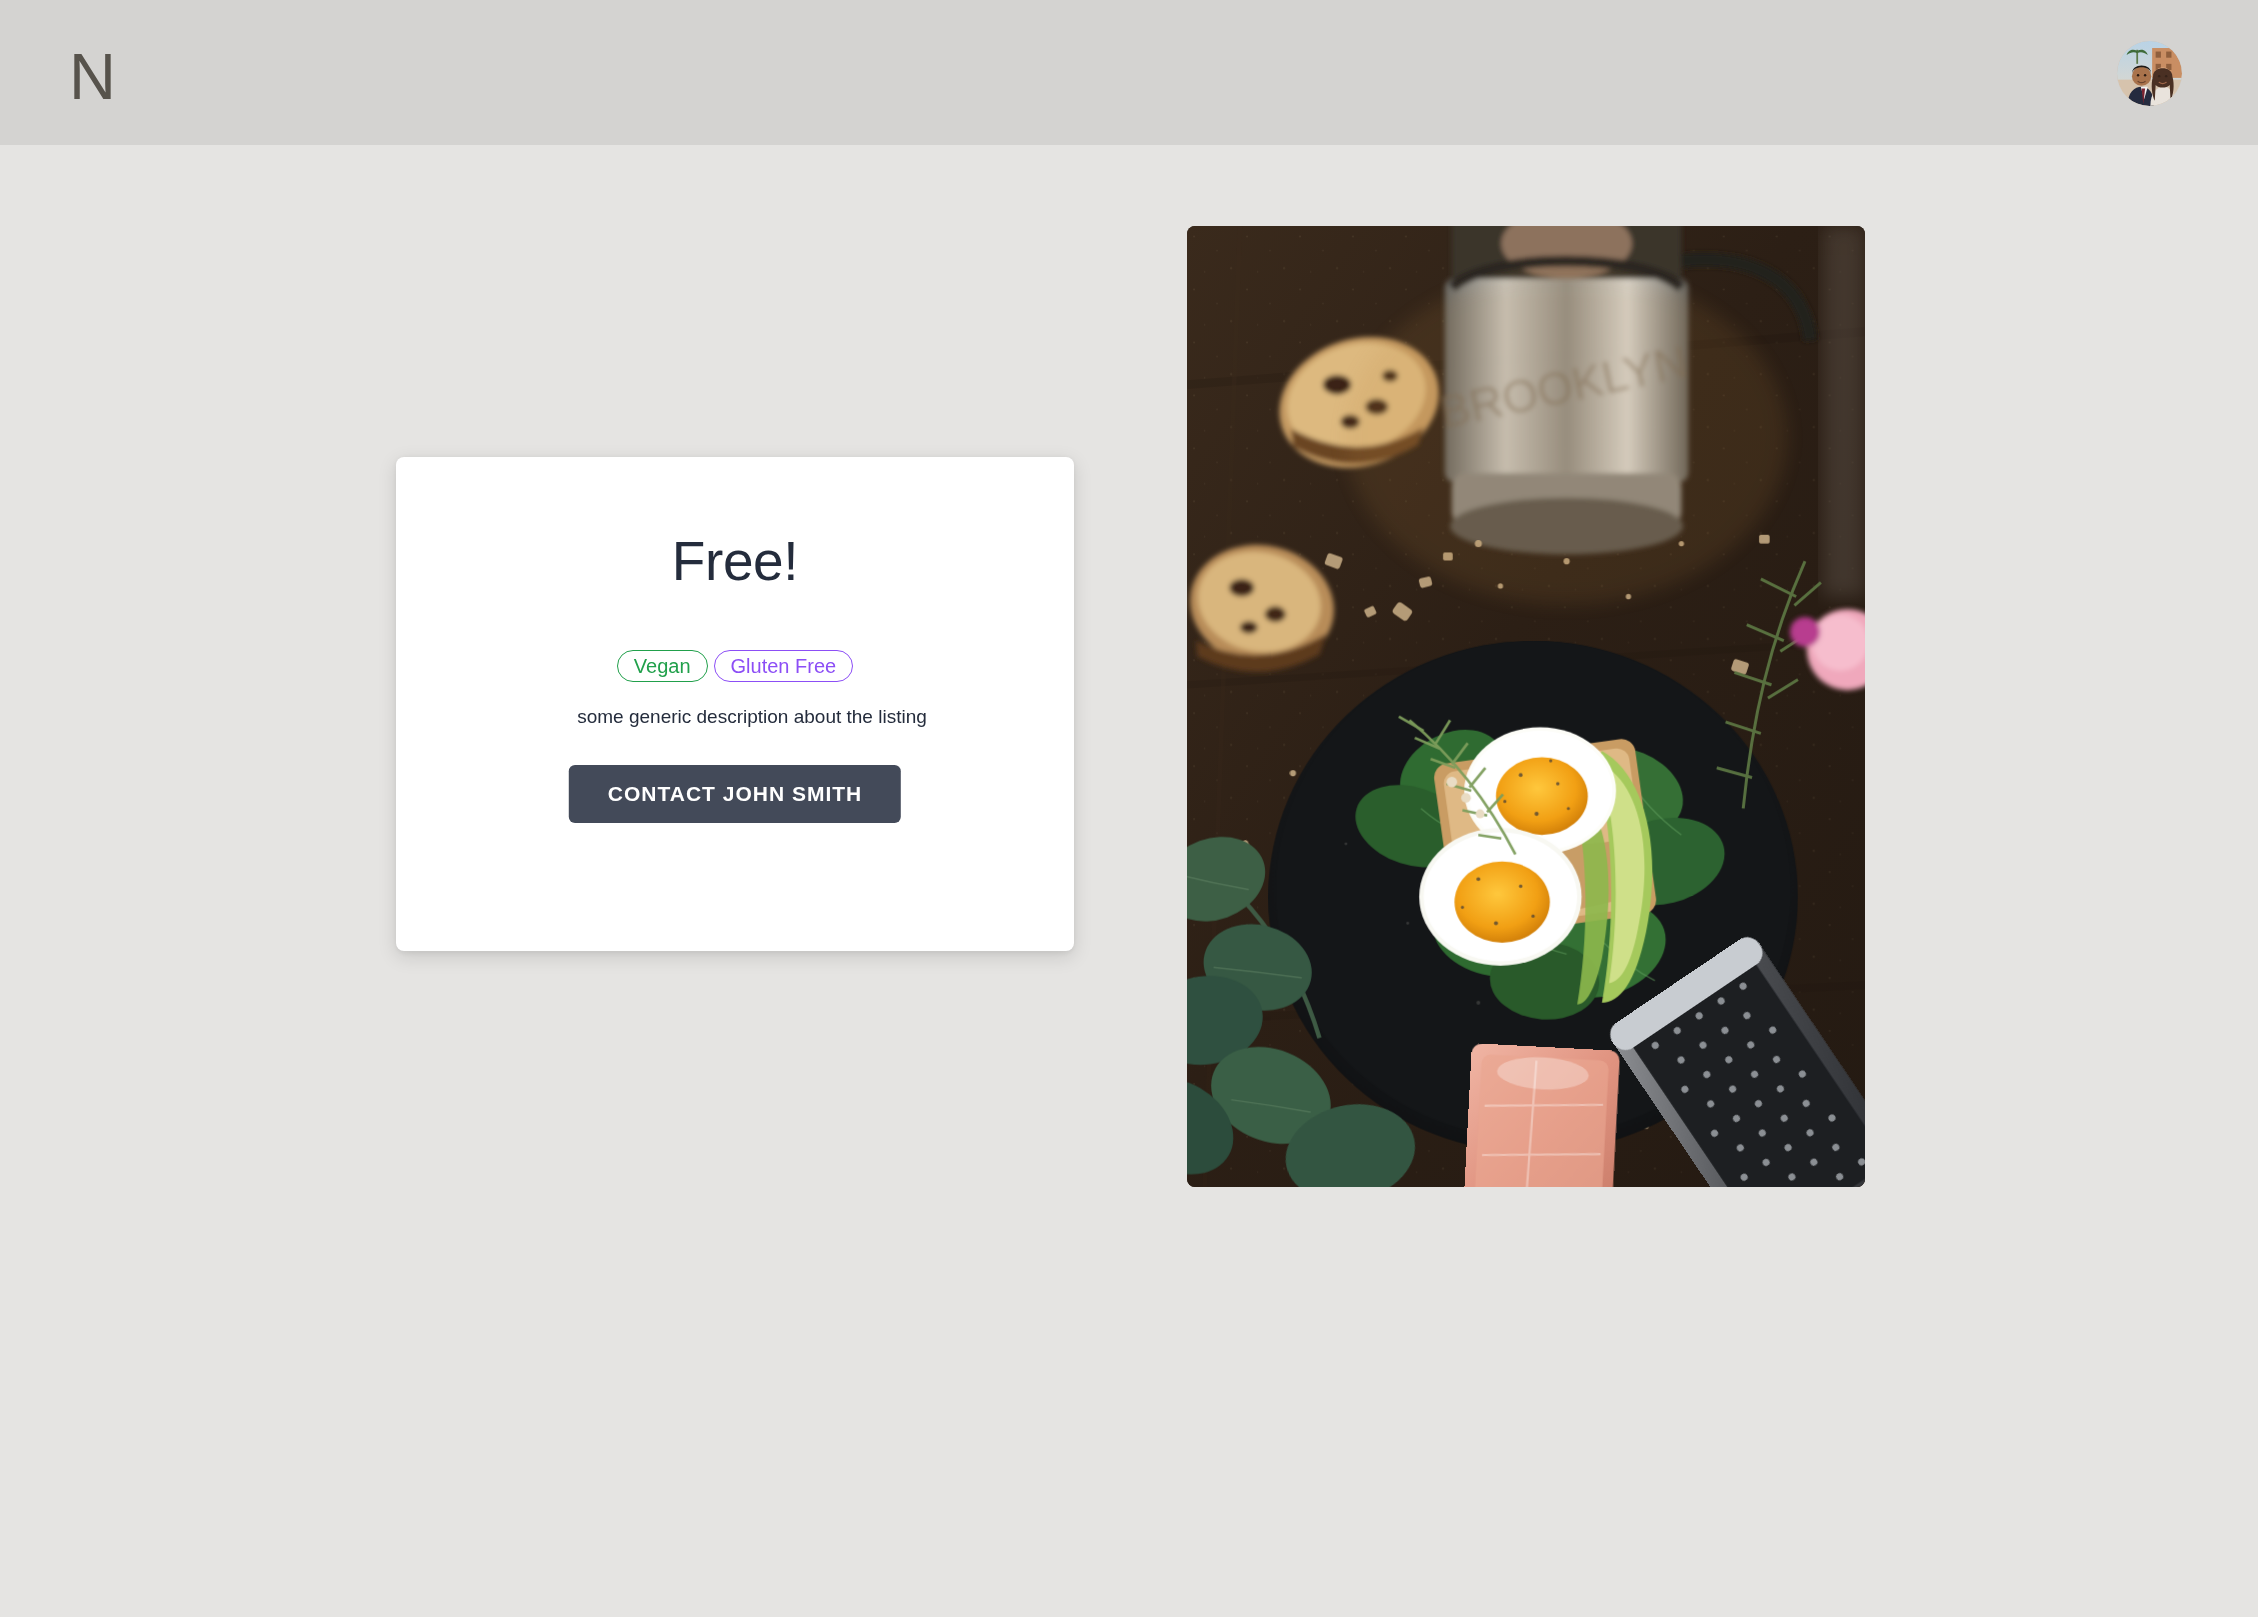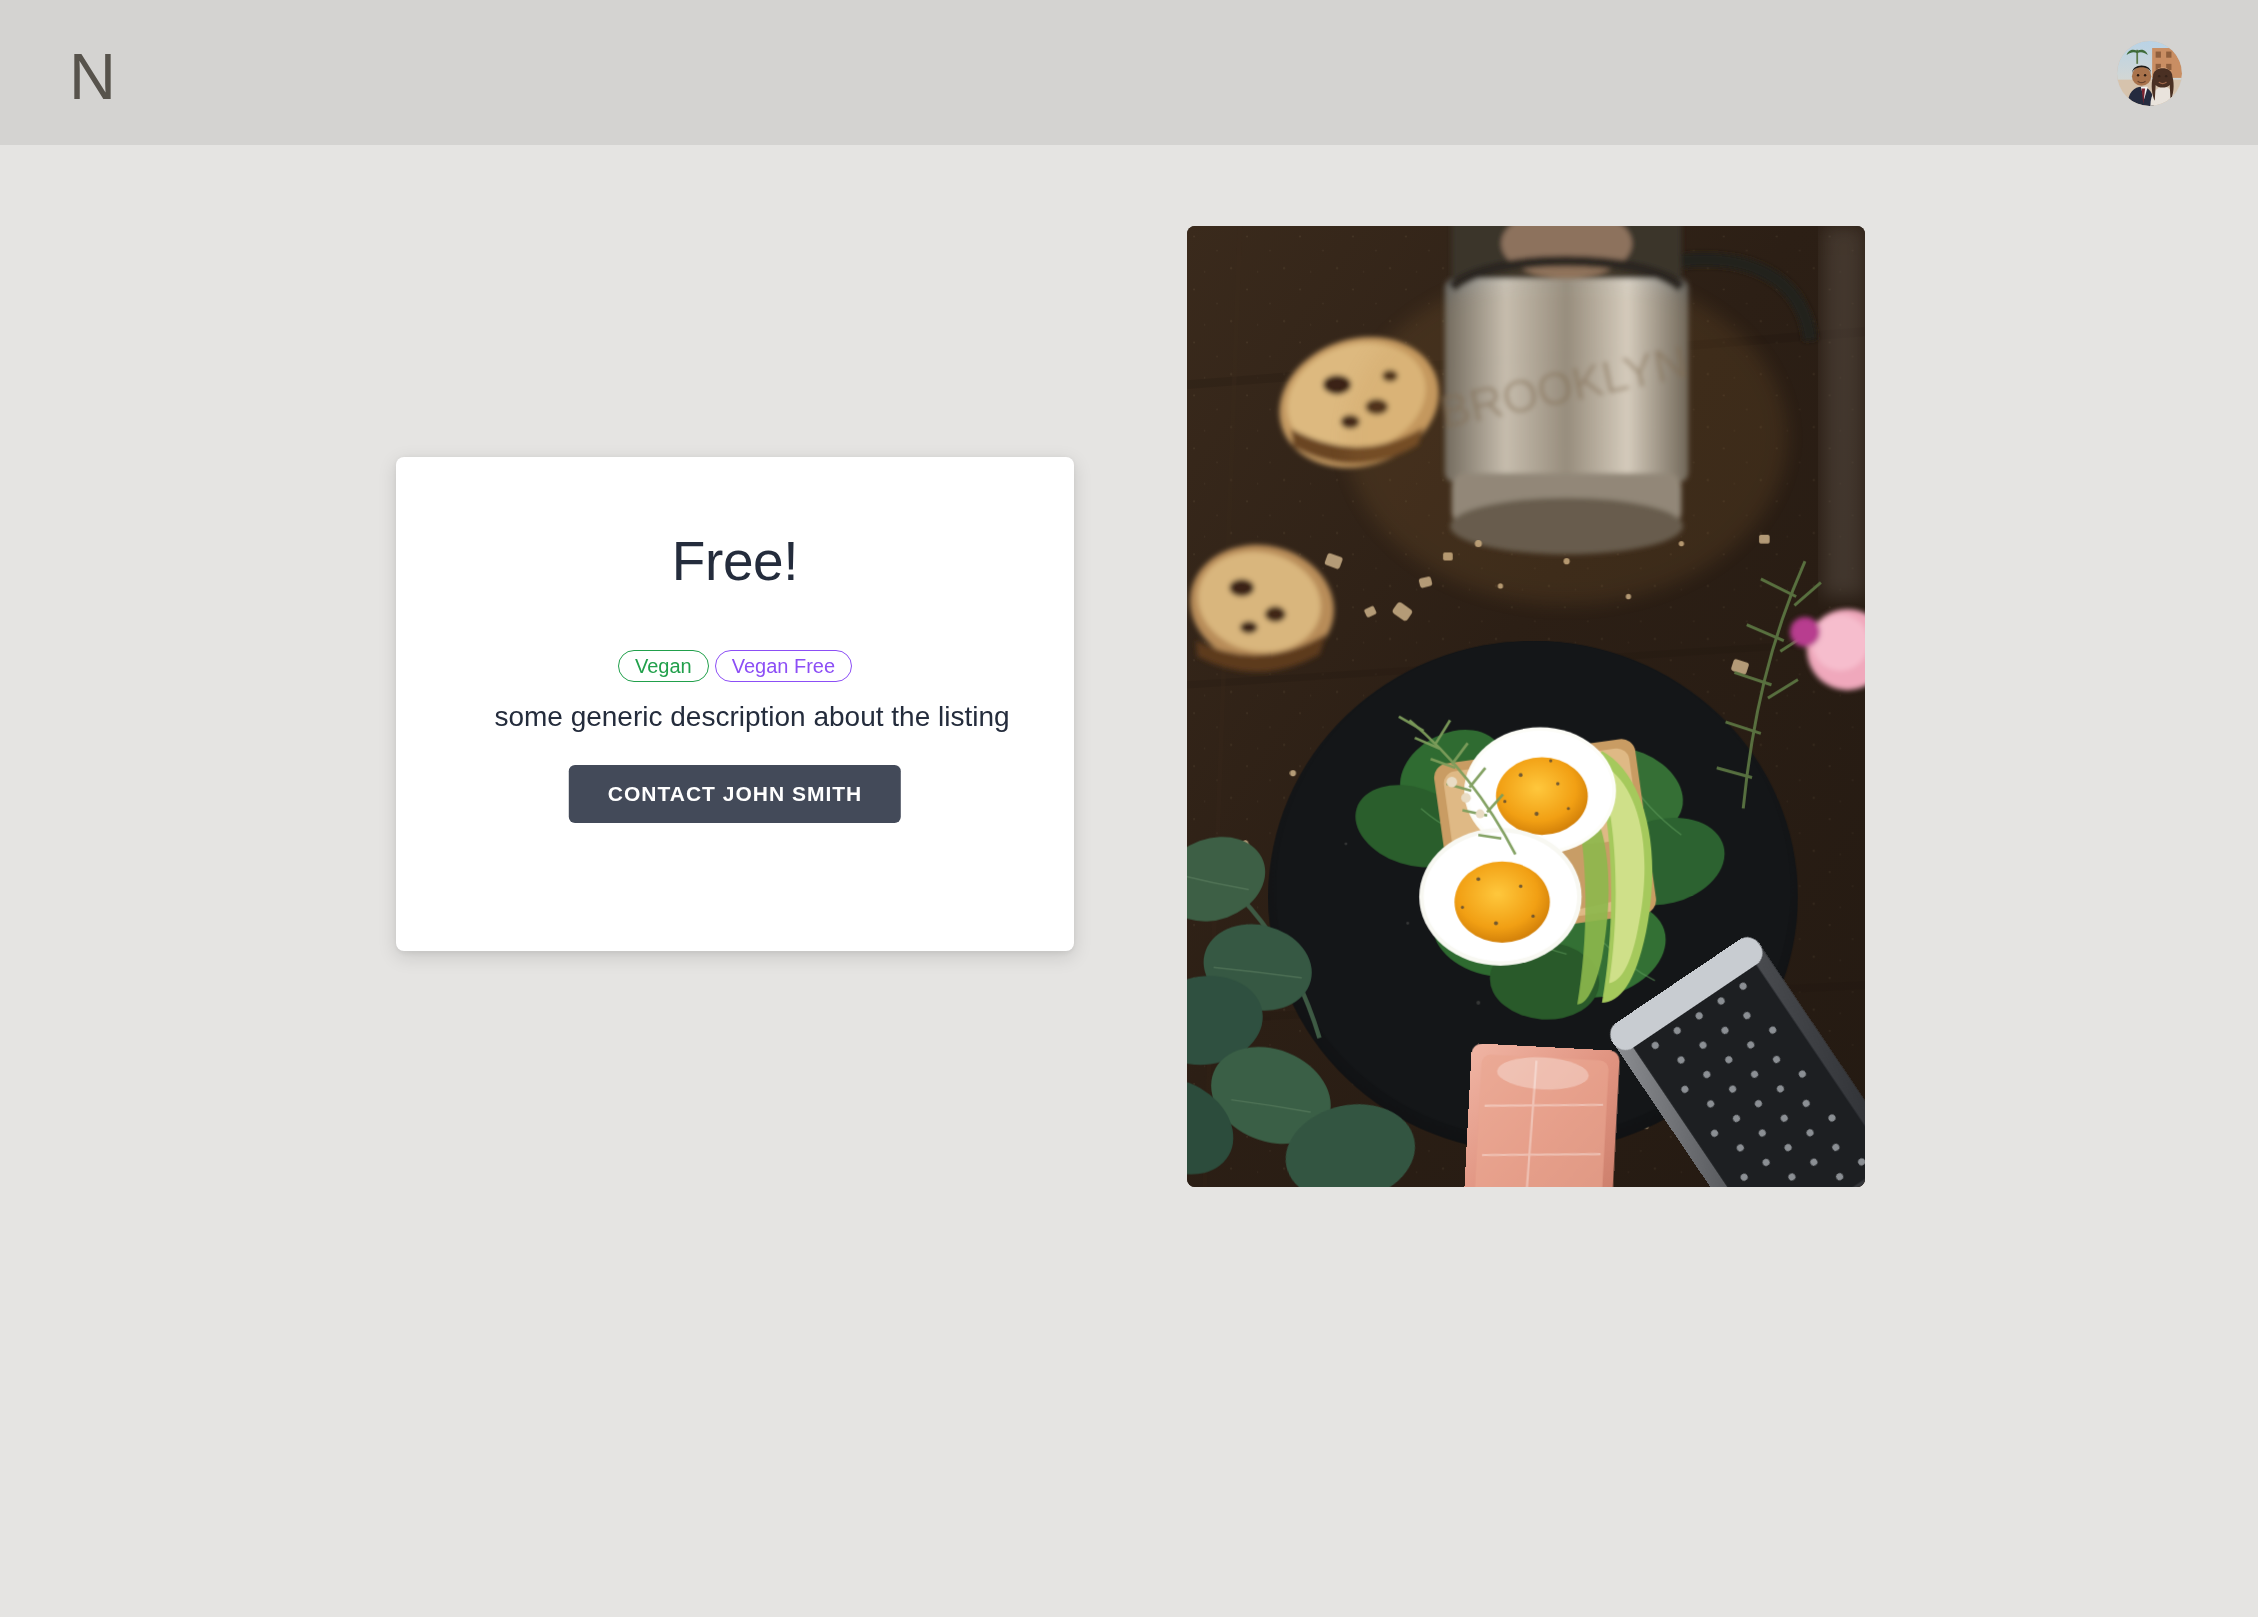--- a/index.html
+++ b/index.html
@@ -113,21 +113,21 @@
     cursor: pointer;
     white-space: nowrap;
   }
   .tag-pill.green  { color: #21a04b; }
   .tag-pill.purple { color: #8c4ef6; }
 
   .listing-description {
     position: absolute;
     left: 0; right: 0;
     top: 243px;
-    font-size: 28px;
+    font-size: 19px;
     line-height: 34px;
     color: #242c3c;
     font-weight: 400;
     padding-left: 34px;
   }
 
   .contact-button {
     position: absolute;
     left: 50%;
     transform: translateX(-50%);
@@ -220,21 +220,21 @@
     </svg>
   </div>
 </header>
 
 <section class="listing-card">
 
   <h1 class="listing-title">Free!</h1>
 
   <div class="tag-row">
     <span class="tag-pill green">Vegan</span>
-    <span class="tag-pill purple">Vegan Free</span>
+    <span class="tag-pill purple">Gluten Free</span>
   </div>
 
   <p class="listing-description">some generic description about the listing</p>
 
   <button class="contact-button">CONTACT JOHN SMITH</button>
 </section>
 
 <figure class="listing-photo">
   <svg viewBox="0 0 768 1089" preserveAspectRatio="xMidYMid slice" xmlns="http://www.w3.org/2000/svg">
     <defs>

